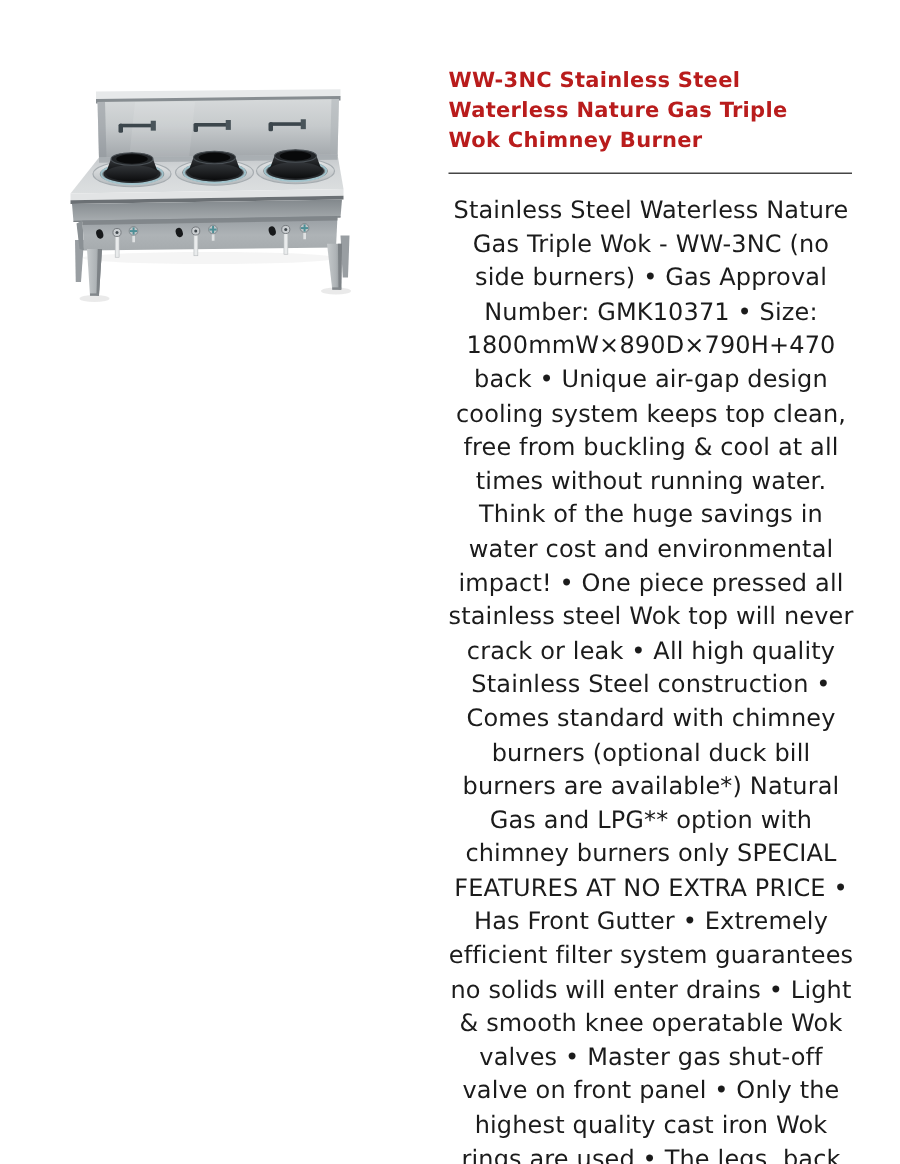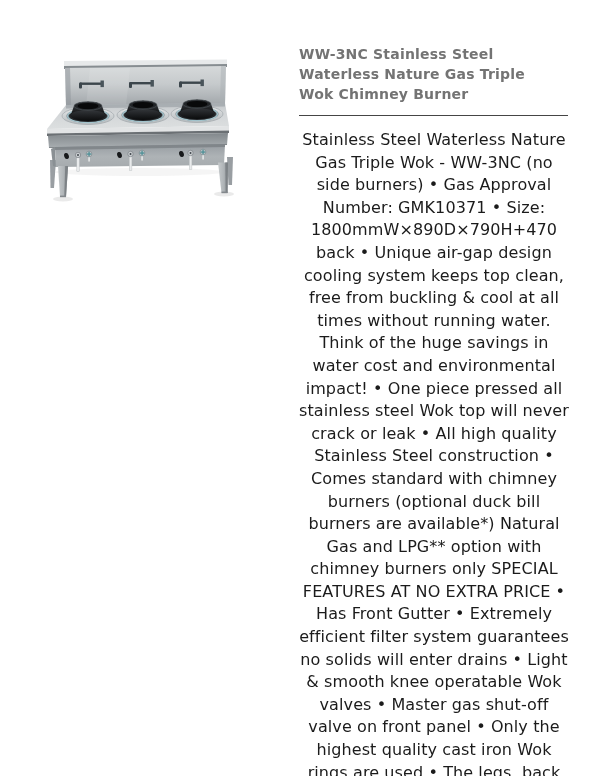--- a/index.html
+++ b/index.html
@@ -30,21 +30,21 @@
     position: absolute;
     left: 299px;
     top: 0;
     width: 270px;
   }
   .product-title {
     margin: 44px 11px 0 0;
     font-size: 14px;
     line-height: 20px;
     font-weight: bold;
-    color: #737373;
+    color: #b91c1c;
     letter-spacing: 0.2px;
   }
   .title-divider {
     border: none;
     border-top: 1px solid #454545;
     margin: 11px 0 0 0;
     width: 269px;
   }
   .product-description {
     margin: 13px 0 0 0;

